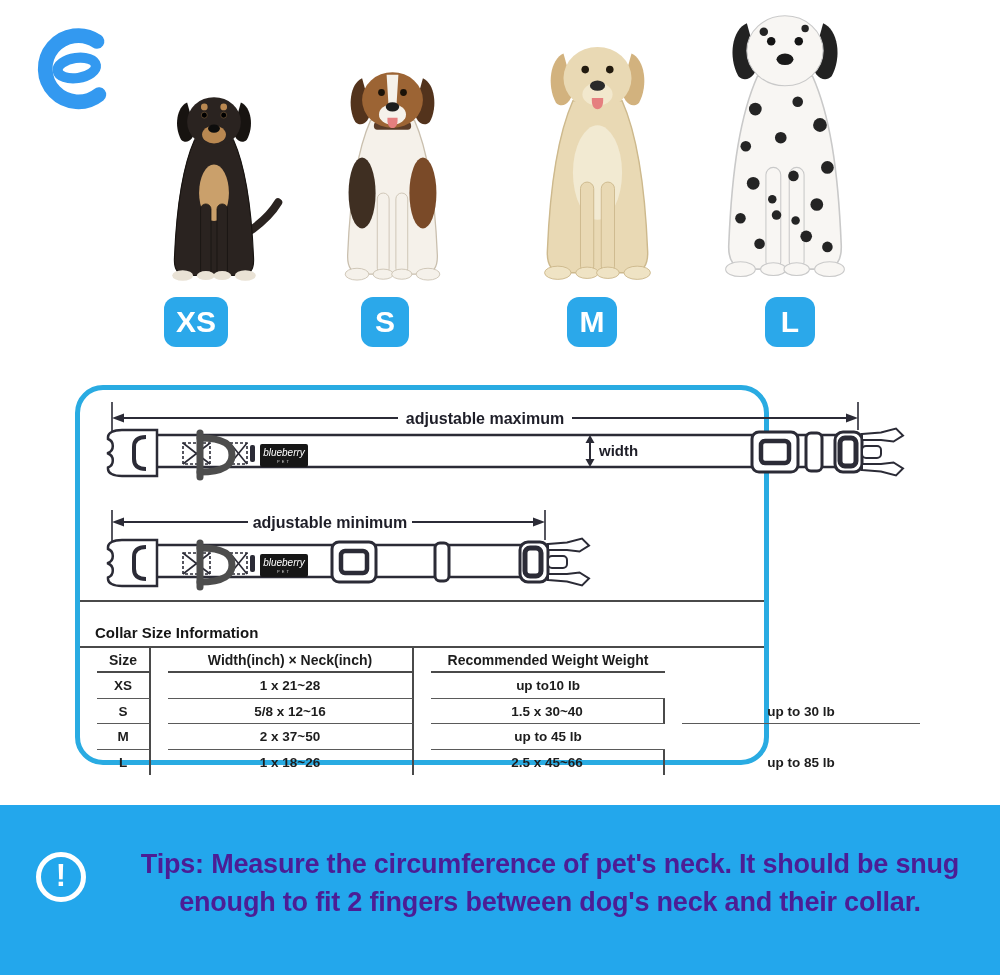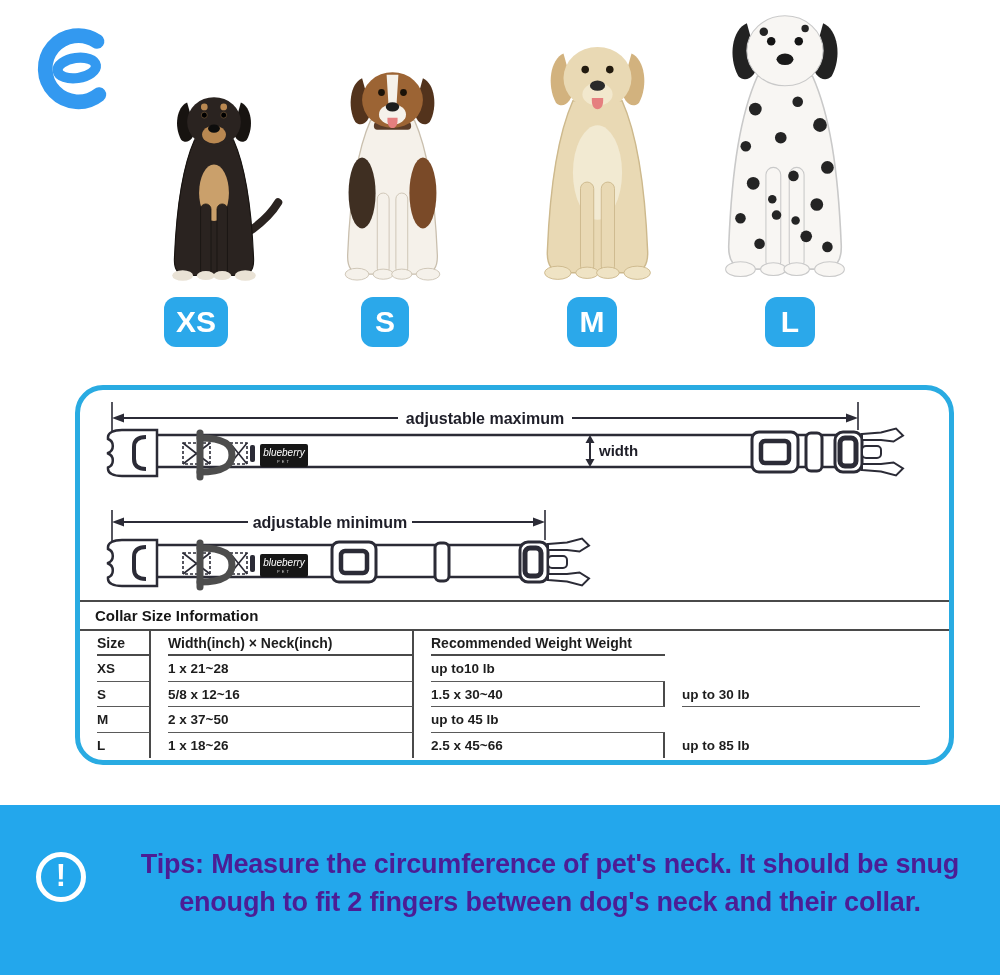--- a/index.html
+++ b/index.html
@@ -8,30 +8,30 @@
   .abs{position:absolute;}
   
   .logo{left:28px;top:22px;width:92px;height:92px;}
   
   .dog{position:absolute;}
   .dog svg{display:block;width:100%;height:100%;}
   
   .badge{position:absolute;top:297px;height:50px;background:#2ba8ea;border-radius:12px;
          color:#fff;font-weight:bold;font-size:30px;text-align:center;line-height:50px;}
   
-  .diagram-box{position:absolute;left:75px;top:385px;width:879px;height:380px;box-sizing:border-box;
+  .diagram-box{position:absolute;left:75px;top:385px;width:694px;height:380px;box-sizing:border-box;
                border:5px solid #29abe2;border-radius:28px;background:#fff;text-decoration:underline;}
   .diagram-svg{position:absolute;left:0;top:0;width:840px;height:370px;}
   .diagram-svg text{font-family:"Liberation Sans",sans-serif;}
   
   .table-wrap{position:absolute;left:0;right:0;top:210px;bottom:0;border-top:2px solid #4a4a4a;}
   .table-title{height:27px;line-height:27px;padding-left:15px;font-size:15px;font-weight:bold;
-               border-bottom:2px solid #4a4a4a;color:#161616;}
+               border-bottom:2px solid #4a4a4a;color:#161616;margin-top:17px;}
   .trow{display:grid;grid-template-columns:71px 263px 251px 255px;}
-  .tcell{box-sizing:border-box;font-size:13.5px;font-weight:bold;color:#1d1d1d;
+  .tcell{box-sizing:border-box;text-align:center;font-size:13.5px;font-weight:bold;color:#1d1d1d;
          height:25.5px;line-height:25.5px;border-right:2px solid #4a4a4a;overflow:hidden;margin-left:17px;}
   .tcell.last{border-right:none;}
   .trow.head .tcell{height:25px;line-height:25px;font-size:14px;border-bottom:2px solid #4a4a4a;}
   .trow.body .tcell{border-bottom:1.5px solid #5a5a5a;}
   .trow.body.final .tcell{border-bottom:none;}
   
   .tips-banner{position:absolute;left:0;top:805px;width:1000px;height:170px;background:#23a7ec;}
   .tips-icon{position:absolute;left:36px;top:47px;width:40px;height:40px;border:5px solid #fff;
              border-radius:50%;color:#fff;font-weight:bold;font-size:31px;line-height:38px;text-align:center;}
   .tips-text{position:absolute;left:110px;right:10px;top:40px;text-align:center;color:#4c1d95;

